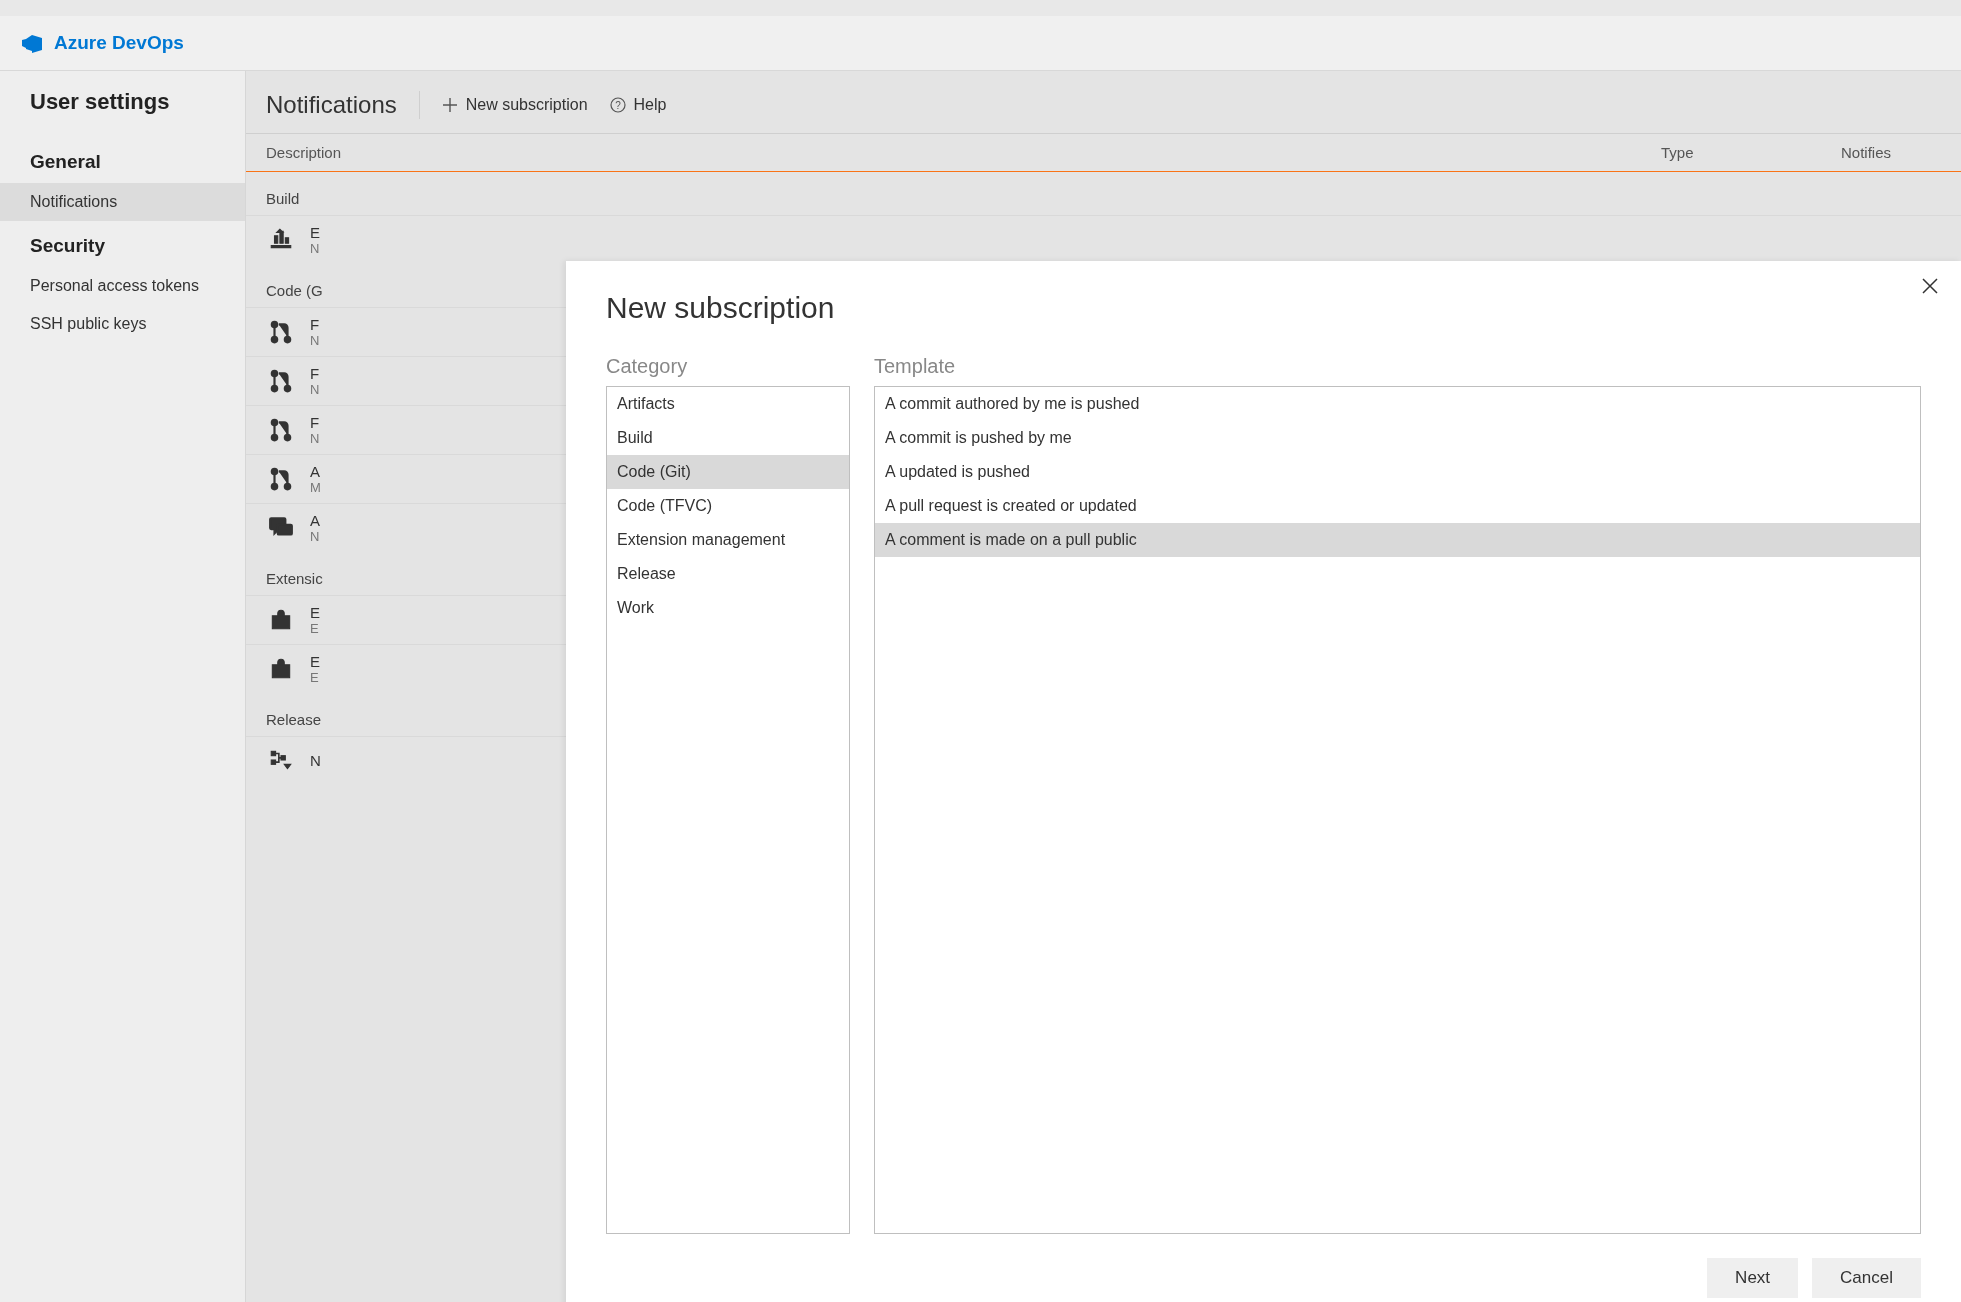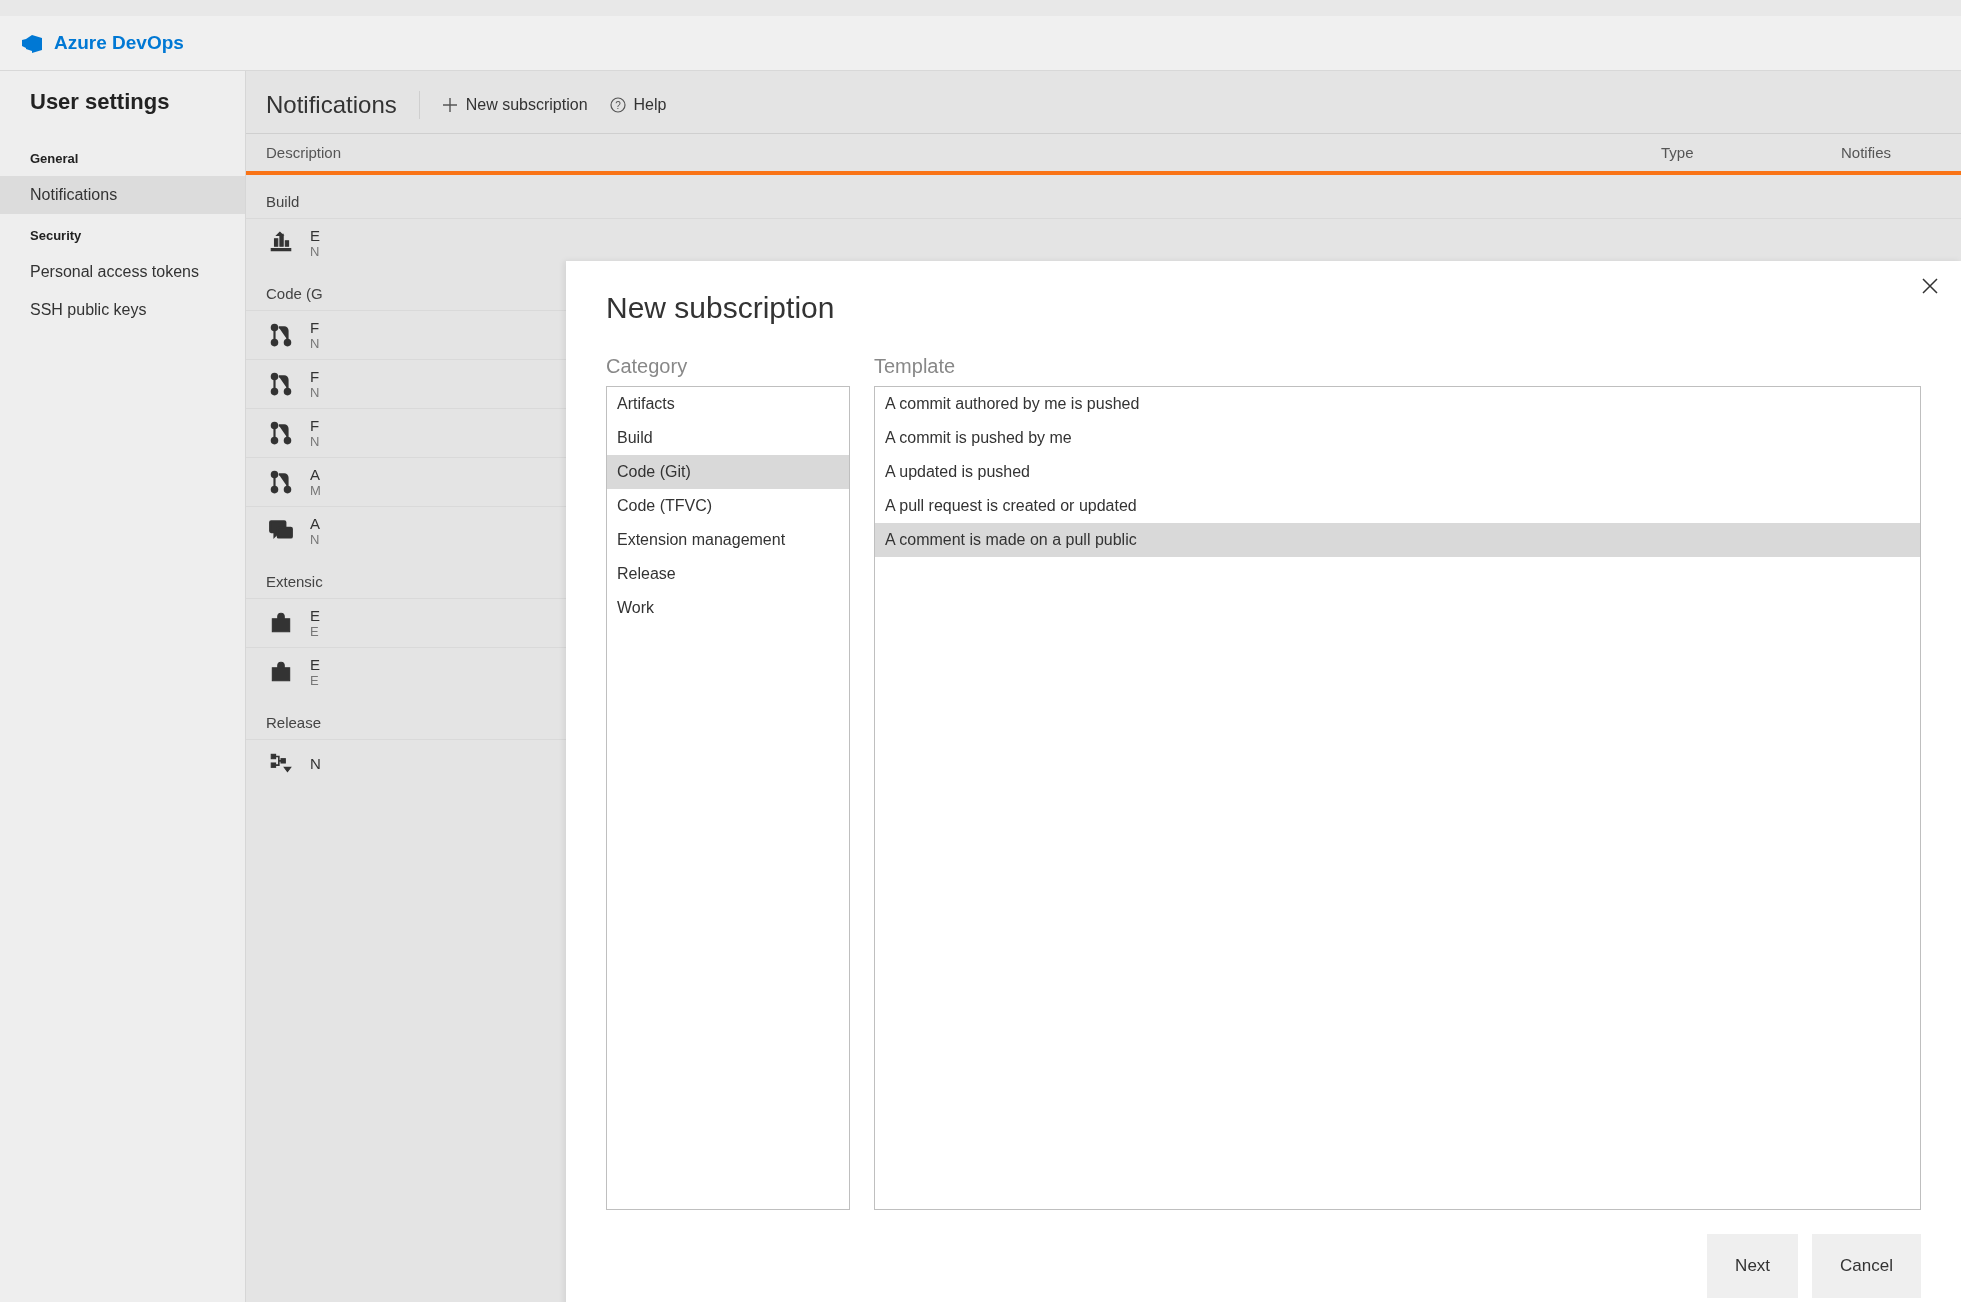--- a/index.html
+++ b/index.html
@@ -22,40 +22,40 @@
   .body-wrap { display:flex; height: calc(100% - 55px); }
 
   
   .sidebar {
     width: 246px;
     background: #eeeeee;
     border-right: 1px solid #d6d6d6;
     padding-top: 18px;
   }
   .sidebar h2 { font-size: 22px; font-weight: 600; color: #222; padding: 0 30px 22px; }
-  .side-group { font-size: 13px; font-weight: 600; color: #222; padding: 14px 30px 10px; }
+  .side-group { font-size: 19px; font-weight: 600; color: #222; padding: 14px 30px 10px; }
   .side-item { font-size: 16px; color: #333; padding: 10px 30px; cursor: pointer; }
   .side-item.selected { background: #dcdcdc; }
 
   
   .main {
     flex: 1;
     background: #e4e4e4;
     position: relative;
     overflow: hidden;
   }
   .page-head {
     display:flex; align-items:center; gap: 22px;
     padding: 20px 20px 14px; border-bottom: 1px solid #cfcfcf;
   }
   .page-head h1 { font-size: 24px; font-weight: 400; color: #333; padding-right:22px; border-right:1px solid #cfcfcf;}
   .head-action { display:flex; align-items:center; gap:8px; font-size:16px; color:#333; cursor:pointer; }
   .head-action svg { width:16px; height:16px; stroke:#555; }
 
-  .col-head { display:flex; padding:10px 20px; border-bottom:4px solid #f97316; color:#555; font-size:15px; }
+  .col-head { display:flex; padding:10px 20px; border-bottom:1px solid #f97316; color:#555; font-size:15px; }
   .col-desc { flex: 1; }
   .col-type { width: 180px; }
   .col-notifies { width: 100px; }
 
   .group-label { padding: 18px 20px 8px; color:#444; font-size:15px; }
   .row { display:flex; align-items:center; gap:14px; padding:8px 20px; border-top:1px solid #d9d9d9;}
   .row-icon { width:30px; height:30px; display:flex; align-items:center; justify-content:center; }
   .row-icon svg { width:26px; height:26px; fill:#333; stroke:#333;}
   .row-text { display:flex; flex-direction:column; }
   .row-title { font-size:15px; color:#333; }
@@ -82,21 +82,21 @@
   .lists { display:flex; gap:24px; flex:1; min-height:0;}
   .listbox {
     border:1px solid #bfbfbf; overflow:auto;
   }
   .listbox.cat { width:244px; }
   .listbox.tmpl { flex:1; }
   .opt { padding:8px 10px; font-size:16px; color:#333; cursor:pointer; white-space:nowrap;}
   .opt.selected { background: #d9d9d9; }
 
   .modal-footer { display:flex; justify-content:flex-end; gap:14px; padding-top:24px;}
-  .btn { background:#efefef; border:none; padding:22px 28px; font-size:17px; color:#333; cursor:pointer;}
+  .btn { background:#efefef; border:none; padding:10px 28px; font-size:17px; color:#333; cursor:pointer;}
 </style>
 </head>
 <body>
 
 <div class="top-header">
   <div class="logo">
     <svg viewBox="0 0 24 24">
         <path d="M2 9l4-1v9l-4-2V9zm4-1l6-4v16l-6-2V8zm6-4l10 3v12l-10 3V4z"></path>
       </svg>
     <span>Azure DevOps</span>

